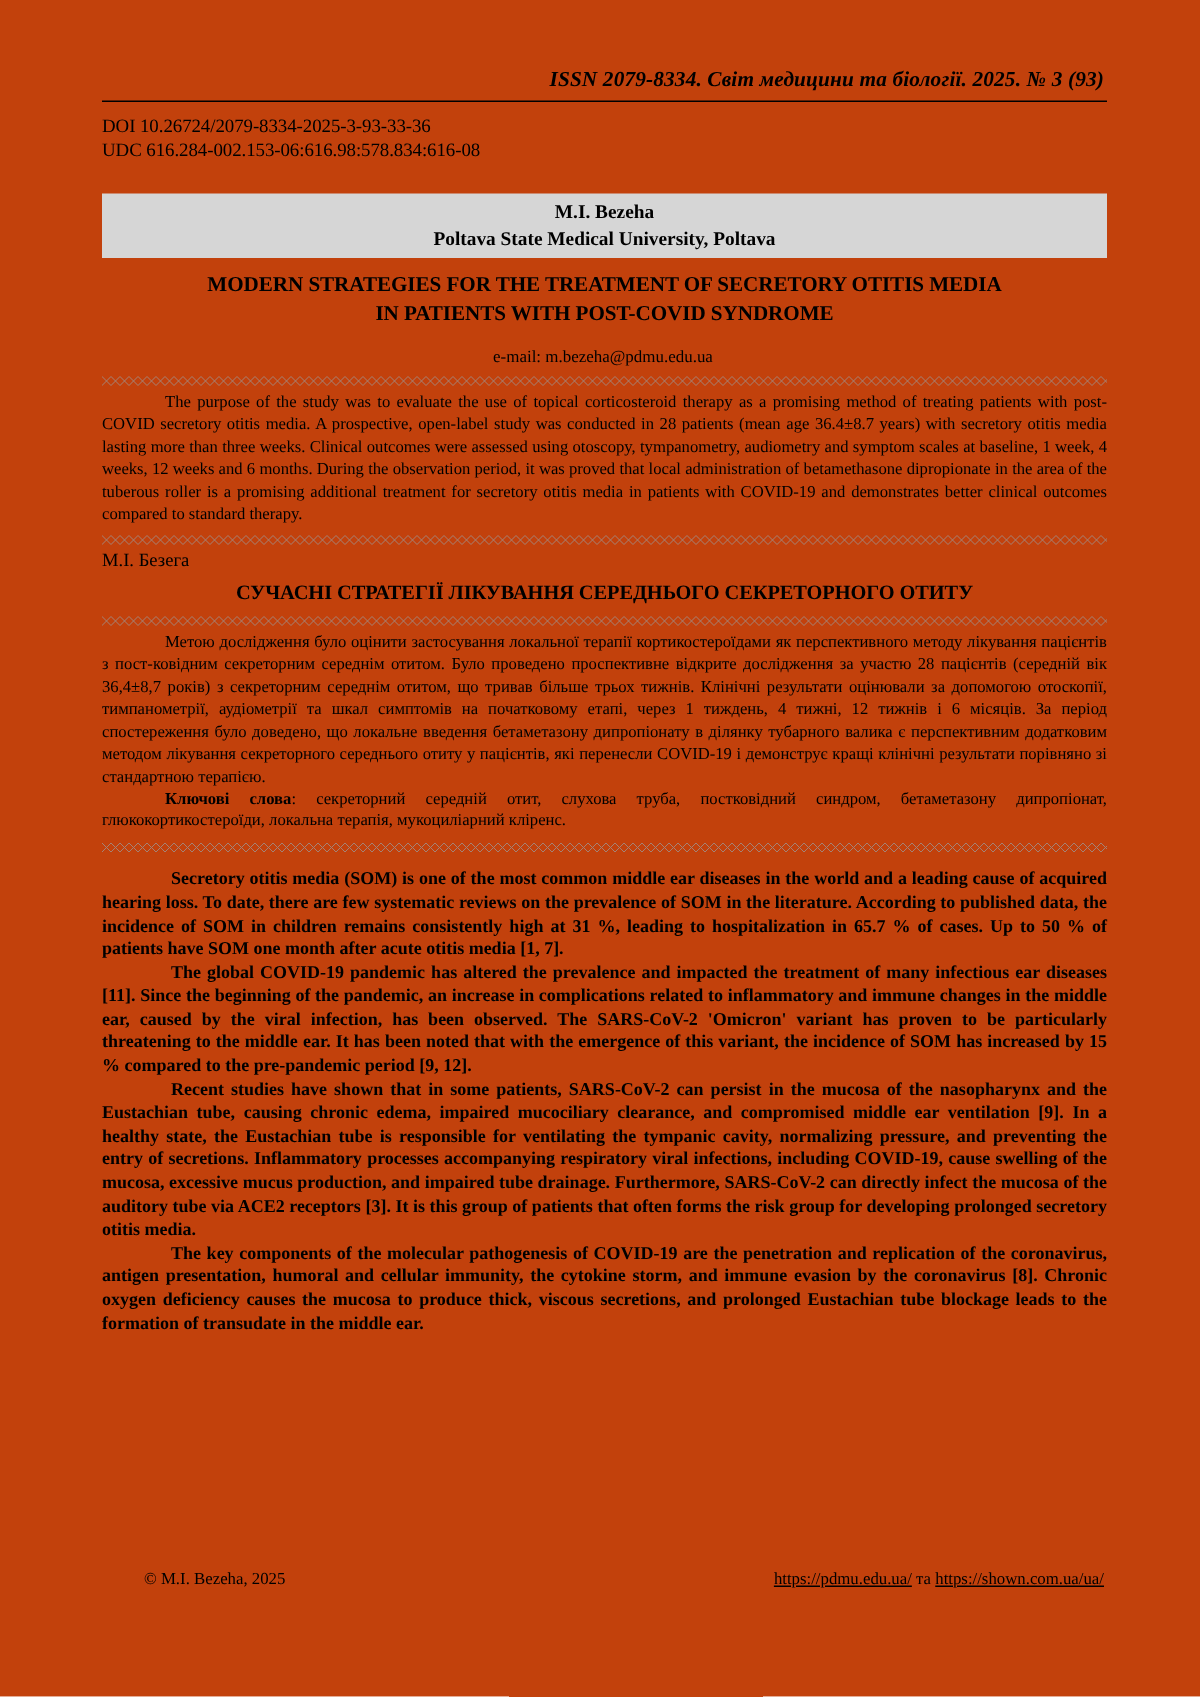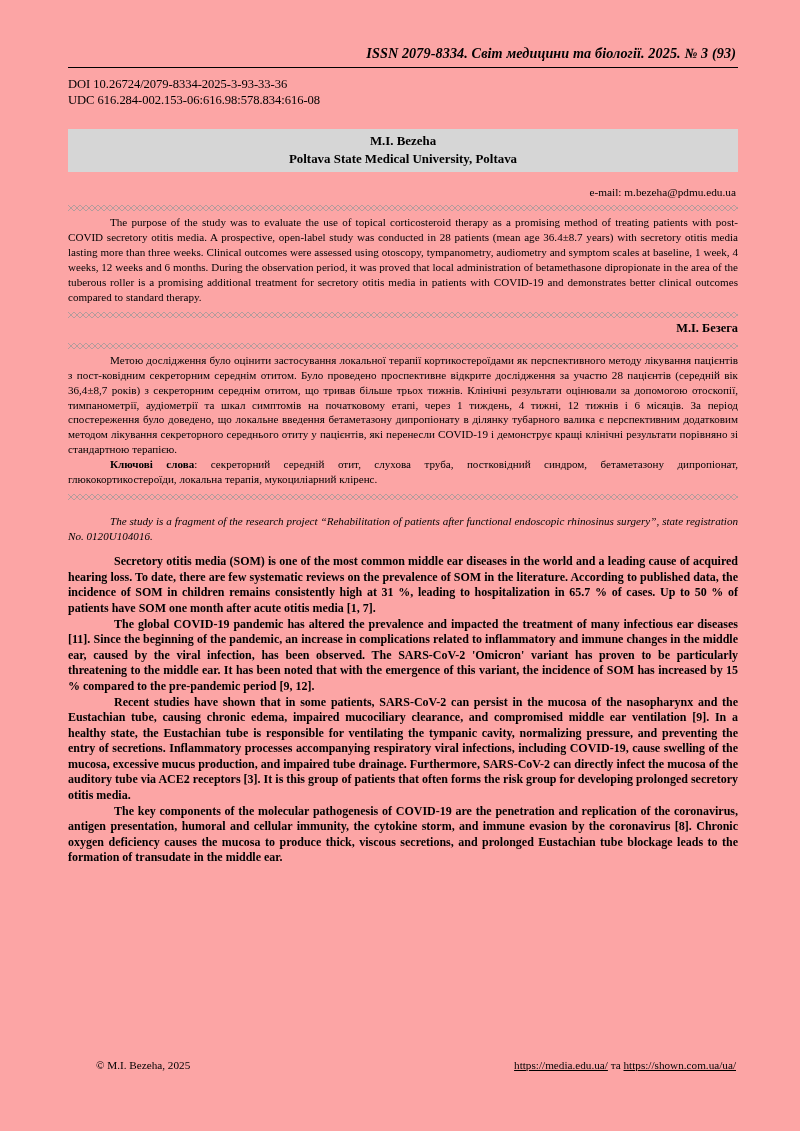--- a/index.html
+++ b/index.html
@@ -9,21 +9,21 @@
   }
   body {
     font-family: "Liberation Serif", "DejaVu Serif", serif;
     color: #000000;
   }
   .page {
     position: relative;
     width: 800px;
     height: 1131px;
     margin: 0 auto;
-    background: #fca5a5;
+    background: #c2410c;
     box-sizing: border-box;
     padding: 46px 62px 0 68px;
     overflow: hidden;
   }
 
   
   .running-head {
     text-align: right;
     font-style: italic;
     font-weight: bold;
@@ -68,28 +68,28 @@
   }
   .article-title-uk {
     text-align: center;
     font-weight: bold;
     font-size: 13.6px;
     line-height: 1.3;
     margin-top: 5px;
     letter-spacing: -0.05px;
   }
   .author-uk {
-    text-align: right;
-    font-weight: bold;
+    text-align: left;
+    font-weight: normal;
     font-size: 12.4px;
     margin-top: 2px;
   }
 
   .email {
-    text-align: right;
+    text-align: center;
     font-size: 11.3px;
     margin-top: 14px;
     padding-right: 2px;
   }
 
   
   .wave {
     height: 6px;
     margin: 7px 0 3px 0;
     background-image:
@@ -134,21 +134,21 @@
   .body-text p {
     margin: 0;
     text-indent: 46px;
   }
 
   
   .footer {
     position: absolute;
     left: 68px;
     right: 62px;
-    bottom: 30px;
+    bottom: 42px;
     height: 42px;
   }
   .footer-copyright {
     position: absolute;
     left: 28px;
     top: 0;
     font-size: 11.2px;
   }
   .footer-links {
     position: absolute;
@@ -181,58 +181,60 @@
   <div class="ids">
     <div>DOI 10.26724/2079-8334-2025-3-93-33-36</div>
     <div>UDC 616.284-002.153-06:616.98:578.834:616-08</div>
   </div>
 
   <div class="author-banner">
     <div>M.I. Bezeha</div>
     <div>Poltava State Medical University, Poltava</div>
   </div>
 
+  <div class="article-title">
+    <div>MODERN STRATEGIES FOR THE TREATMENT OF SECRETORY OTITIS MEDIA</div>
+    <div>IN  PATIENTS WITH POST-COVID SYNDROME</div>
+  </div>
 
   <div class="email">e-mail: m.bezeha@pdmu.edu.ua</div>
 
   <div class="wave"></div>
 
   <div class="abstract">
     <p>The purpose of the study was to evaluate the use of topical corticosteroid therapy as a promising method of treating patients with post-COVID secretory otitis media. A prospective, open-label study was conducted in 28 patients (mean age 36.4±8.7 years) with secretory otitis media lasting more than three weeks. Clinical outcomes were assessed using otoscopy, tympanometry, audiometry and symptom scales at baseline, 1 week, 4 weeks, 12 weeks and 6 months. During the observation period, it was proved that local administration of betamethasone dipropionate in the area of the tuberous roller is a promising additional treatment for secretory otitis media in patients with COVID-19 and demonstrates better clinical outcomes compared to standard therapy.</p>
   </div>
 
   <div class="wave"></div>
 
   <div class="author-uk">М.І. Безега</div>
 
   <div class="article-title-uk">
+    <div>СУЧАСНІ СТРАТЕГІЇ ЛІКУВАННЯ СЕРЕДНЬОГО СЕКРЕТОРНОГО ОТИТУ</div>
   </div>
 
   <div class="wave"></div>
 
   <div class="abstract">
     <p>Метою дослідження було оцінити застосування локальної терапії кортикостероїдами як перспективного методу лікування пацієнтів з пост-ковідним секреторним середнім отитом. Було проведено проспективне відкрите дослідження за участю 28 пацієнтів (середній вік 36,4±8,7 років) з секреторним середнім отитом, що тривав більше трьох тижнів. Клінічні результати оцінювали за допомогою отоскопії, тимпанометрії, аудіометрії та шкал симптомів на початковому етапі, через 1 тиждень, 4 тижні, 12 тижнів і 6 місяців. За період спостереження було доведено, що локальне введення бетаметазону дипропіонату в ділянку тубарного валика є перспективним додатковим методом лікування секреторного середнього отиту у пацієнтів, які перенесли COVID-19 і демонструє кращі клінічні результати порівняно зі стандартною терапією.</p>
     <p>
       <span class="kw-label">Ключові слова</span><span>: секреторний середній отит, слухова труба, постковідний синдром, бетаметазону дипропіонат, глюкокортикостероїди, локальна терапія, мукоциліарний кліренс.</span>
     </p>
   </div>
 
   <div class="wave"></div>
 
-  <div class="note">
-    <p>The study is a fragment of the research project “Rehabilitation of patients after functional endoscopic rhinosinus surgery”, state registration No. 0120U104016.</p>
-  </div>
 
   <div class="body-text">
     <p>Secretory otitis media (SOM) is one of the most common middle ear diseases in the world and a leading cause of acquired hearing loss. To date, there are few systematic reviews on the prevalence of SOM in the literature. According to published data, the incidence of SOM in children remains consistently high at 31 %, leading to hospitalization in 65.7 % of cases. Up to 50 % of patients have SOM one month after acute otitis media [1, 7].</p>
     <p>The global COVID-19 pandemic has altered the prevalence and impacted the treatment of many infectious ear diseases [11]. Since the beginning of the pandemic, an increase in complications related to inflammatory and immune changes in the middle ear, caused by the viral infection, has been observed. The SARS-CoV-2 'Omicron' variant has proven to be particularly threatening to the middle ear. It has been noted that with the emergence of this variant, the incidence of SOM has increased by 15 % compared to the pre-pandemic period [9, 12].</p>
     <p>Recent studies have shown that in some patients, SARS-CoV-2 can persist in the mucosa of the nasopharynx and the Eustachian tube, causing chronic edema, impaired mucociliary clearance, and compromised middle ear ventilation [9]. In a healthy state, the Eustachian tube is responsible for ventilating the tympanic cavity, normalizing pressure, and preventing the entry of secretions. Inflammatory processes accompanying respiratory viral infections, including COVID-19, cause swelling of the mucosa, excessive mucus production, and impaired tube drainage. Furthermore, SARS-CoV-2 can directly infect the mucosa of the auditory tube via ACE2 receptors [3]. It is this group of patients that often forms the risk group for developing prolonged secretory otitis media.</p>
     <p>The key components of the molecular pathogenesis of COVID-19 are the penetration and replication of the coronavirus, antigen presentation, humoral and cellular immunity, the cytokine storm, and immune evasion by the coronavirus [8]. Chronic oxygen deficiency causes the mucosa to produce thick, viscous secretions, and prolonged Eustachian tube blockage leads to the formation of transudate in the middle ear.</p>
   </div>
 
   <div class="footer">
     <div class="footer-copyright">© M.I. Bezeha, 2025</div>
     <div class="footer-links">
-      <a href="#">https://media.edu.ua/</a><span> та </span><a href="#">https://shown.com.ua/ua/</a>
+      <a href="#">https://pdmu.edu.ua/</a><span> та </span><a href="#">https://shown.com.ua/ua/</a>
     </div>
   </div>
 
 </div>
 
 </body></html>

